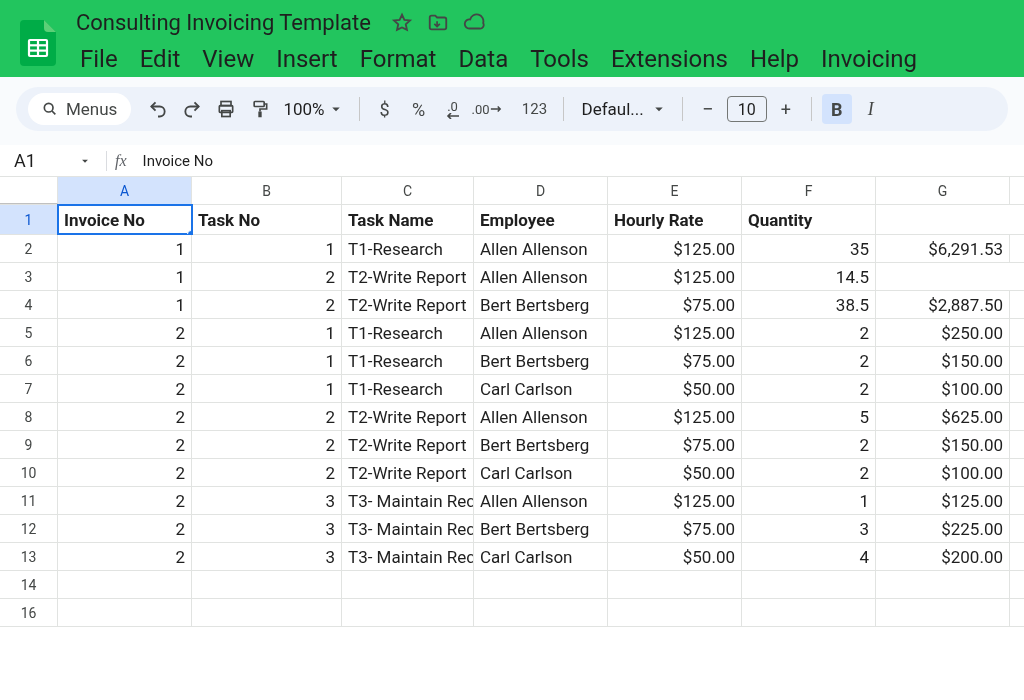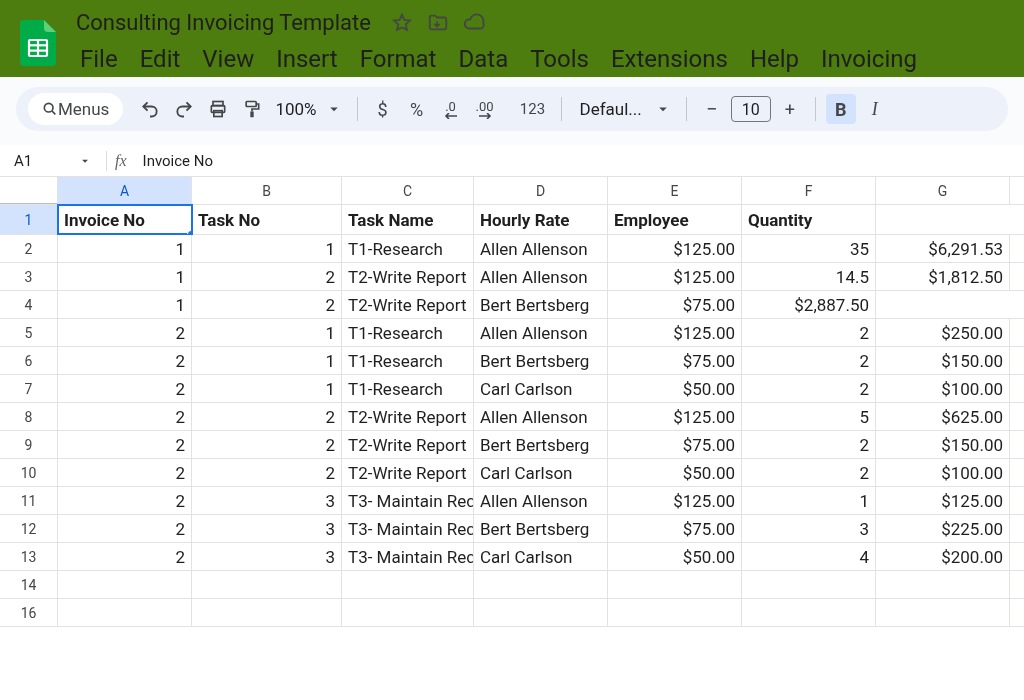--- a/index.html
+++ b/index.html
@@ -1,42 +1,42 @@
 <!DOCTYPE html>
 <html><head>
 <meta charset="utf-8">
 <style>
   * { box-sizing: border-box; margin: 0; padding: 0; font-family: "Google Sans", Roboto, Arial, sans-serif; }
   body { background: #fff; width: 1024px; height: 700px; overflow: hidden; font-size: 14px; color: #1f1f1f; }
 
-  .header { background: #4d7c0f; padding: 8px 0 0 0; }
+  .header { background: #22c55e; padding: 8px 0 0 0; }
   .title-row { display: flex; align-items: center; padding: 0 18px; }
   .logo { width: 40px; height: 40px; border-radius: 4px; display: flex; align-items: center; justify-content: center; margin-right: 12px; }
   .title-block { display: flex; flex-direction: column; }
   .doc-title-line { display: flex; align-items: center; gap: 14px; }
   .doc-title { font-size: 22px; font-weight: 400; color: #1f1f1f; padding: 2px 6px; }
   .icon-btn-top { width: 22px; height: 22px; color: #444746; display: flex; align-items: center; justify-content: center; cursor: pointer; }
   .menu-bar { display: flex; gap: 2px; padding: 4px 0 0 0; }
   .menu-item { font-size: 24px; color: #1f1f1f; padding: 4px 10px; border-radius: 4px; cursor: pointer; }
 
   .toolbar-wrap { padding: 10px 16px 14px 16px; background: #f9fbfd; }
   .toolbar { background: #edf2fa; border-radius: 24px; display: flex; align-items: center; padding: 6px 12px; gap: 4px; height: 44px; }
-  .menus-pill { background: #fff; border-radius: 18px; display: flex; align-items: center; padding: 6px 14px; margin-right: 8px; }
+  .menus-pill { background: #fff; border-radius: 18px; display: flex; align-items: center; gap: 8px; padding: 6px 14px; margin-right: 8px; }
   .menus-pill span { font-size: 17px; color: #444746; }
   .search-icon { width: 16px; height: 16px; }
   .tb-btn { width: 30px; height: 30px; display: flex; align-items: center; justify-content: center; border-radius: 4px; cursor: pointer; color: #444746; font-size: 16px; }
   .tb-sep { width: 1px; height: 24px; background: #c7c7c7; margin: 0 6px; }
-  .zoom { display: flex; align-items: center; gap: 8px; font-size: 17px; color: #1f1f1f; padding: 0 4px; }
+  .zoom { display: flex; align-items: center; gap: 2px; font-size: 17px; color: #1f1f1f; padding: 0 4px; }
   .font-name { font-size: 17px; color: #1f1f1f; padding: 0 4px; max-width: 80px; overflow: hidden; white-space: nowrap; text-overflow: ellipsis; }
   .font-size-box { border: 1px solid #747775; border-radius: 4px; width: 40px; height: 26px; display: flex; align-items: center; justify-content: center; font-size: 16px; }
   .bold-btn { background: #d3e3fd; font-weight: 700; font-size: 18px; }
   .italic-btn { font-style: italic; font-family: "Times New Roman", serif; font-size: 18px; }
 
   .name-box-row { display: flex; align-items: center; padding: 6px 8px; border-bottom: 1px solid #e1e3e1; height: 32px; gap: 8px; }
-  .name-box { width: 90px; padding: 2px 6px; font-size: 15px; color: #1f1f1f; display: flex; align-items: center; justify-content: space-between; }
+  .name-box { width: 90px; padding: 2px 6px; font-size: 18px; color: #1f1f1f; display: flex; align-items: center; justify-content: space-between; }
   .name-box-sep { width: 1px; height: 20px; background: #dadce0; }
   .fx-label { font-style: italic; color: #606368; font-family: "Times New Roman", serif; font-size: 16px; }
   .formula-input { flex: 1; font-size: 15px; color: #1f1f1f; padding-left: 8px; }
 
   .sheet { display: flex; flex-direction: column; }
   .sheet-row { display: flex; height: 28px; border-bottom: 1px solid #e1e3e1; }
   .row-header-cell { width: 58px; display: flex; align-items: center; justify-content: center; background: #fff; border-right: 1px solid #e1e3e1; font-size: 14px; color: #444746; }
   .col-headers { display: flex; height: 28px; border-bottom: 1px solid #e1e3e1; }
   .corner { width: 58px; background: #fff; border-right: 1px solid #e1e3e1; border-bottom: 1px solid #c0c0c0; }
   .col-h { display: flex; align-items: center; justify-content: center; font-size: 14px; color: #444746; border-right: 1px solid #e1e3e1; background: #fff; }
@@ -144,21 +144,21 @@
       </div>
       <div class="tb-sep"></div>
       <div class="tb-btn" style="font-size:18px;">$</div>
       <div class="tb-btn" style="font-size:18px;">%</div>
       <div class="tb-btn" style="flex-direction:column;line-height:1;">
         <span style="font-size:13px;">.0</span>
         <svg width="14" height="6" viewBox="0 0 14 6" stroke="#444746" stroke-width="1.6" fill="none">
             <path d="M13 3H2M5 0L2 3l3 3"></path>
           </svg>
       </div>
-      <div class="tb-btn" style="flex-direction:column;line-height:1;">
+      <div class="tb-btn" style="flex-direction:row;line-height:1;">
         <span style="font-size:13px;">.00</span>
         <svg width="14" height="6" viewBox="0 0 14 6" stroke="#444746" stroke-width="1.6" fill="none">
             <path d="M1 3h11M9 0l3 3-3 3"></path>
           </svg>
       </div>
       <div class="tb-btn" style="font-size:15px;width:36px;margin-left:11px;">123</div>
       <div class="tb-sep"></div>
       <div class="zoom">
         <span class="font-name">Defaul...</span>
         <svg width="18" height="18" viewBox="0 0 24 24" fill="#444746">
@@ -200,51 +200,51 @@
         <div class="col-h cF">F</div>
         <div class="col-h cG">G</div>
       </div>
   </div>
   <div id="sheet-body">
       <div class="sheet-row" style="height: 30px;">
         <div class="row-header-cell sel">1</div>
         <div class="cell bold cA sel-cell">Invoice No<div class="sel-handle"></div></div>
         <div class="cell bold cB">Task No</div>
         <div class="cell bold cC">Task Name</div>
+        <div class="cell bold cD">Employee</div>
         <div class="cell bold cE">Hourly Rate</div>
-        <div class="cell bold cD">Employee</div>
         <div class="cell bold cF">Quantity</div>
       </div>
       <div class="sheet-row">
         <div class="row-header-cell">2</div>
         <div class="cell cA right">1</div>
         <div class="cell cB right">1</div>
         <div class="cell cC">T1-Research</div>
         <div class="cell cD">Allen Allenson</div>
         <div class="cell cE right">$125.00</div>
         <div class="cell cF right">35</div>
         <div class="cell cG right">$6,291.53</div>
       </div>
       <div class="sheet-row">
         <div class="row-header-cell">3</div>
         <div class="cell cA right">1</div>
         <div class="cell cB right">2</div>
         <div class="cell cC">T2-Write Report</div>
         <div class="cell cD">Allen Allenson</div>
         <div class="cell cE right">$125.00</div>
         <div class="cell cF right">14.5</div>
-        <div class="cell cG right">$1,812.50</div>
       </div>
       <div class="sheet-row">
         <div class="row-header-cell">4</div>
         <div class="cell cA right">1</div>
         <div class="cell cB right">2</div>
         <div class="cell cC">T2-Write Report</div>
         <div class="cell cD">Bert Bertsberg</div>
         <div class="cell cE right">$75.00</div>
+        <div class="cell cF right">38.5</div>
         <div class="cell cG right">$2,887.50</div>
       </div>
       <div class="sheet-row">
         <div class="row-header-cell">5</div>
         <div class="cell cA right">2</div>
         <div class="cell cB right">1</div>
         <div class="cell cC">T1-Research</div>
         <div class="cell cD">Allen Allenson</div>
         <div class="cell cE right">$125.00</div>
         <div class="cell cF right">2</div>

